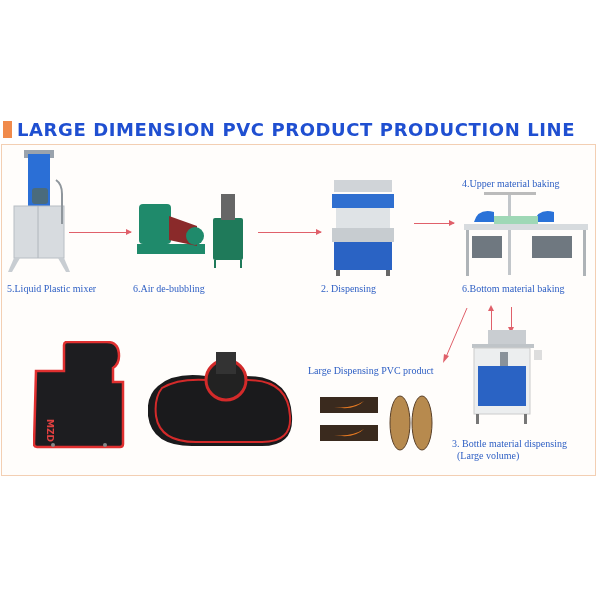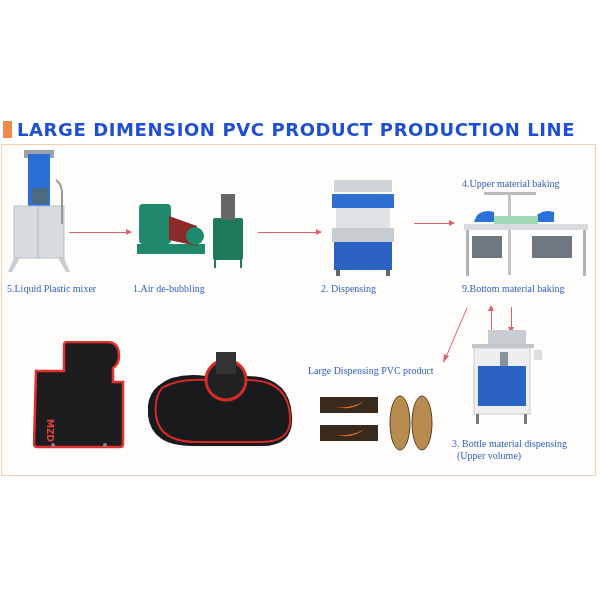--- a/index.html
+++ b/index.html
@@ -40,21 +40,21 @@
 <svg class="abs" style="left:135px;top:190px" width="115" height="80">
   <rect x="4" y="14" width="32" height="40" rx="4" fill="#1f8a6b"></rect>
   <rect x="2" y="54" width="68" height="10" fill="#1f8a6b"></rect>
   <polygon points="34,26 62,36 62,56 34,50" fill="#8a2a2a"></polygon>
   <circle cx="60" cy="46" r="9" fill="#1f8a6b"></circle>
   <rect x="78" y="28" width="30" height="42" rx="2" fill="#1f7a5a"></rect>
   <rect x="86" y="4" width="14" height="26" fill="#666"></rect>
   <line x1="80" y1="70" x2="80" y2="78" stroke="#1f7a5a" stroke-width="2"></line>
   <line x1="106" y1="70" x2="106" y2="78" stroke="#1f7a5a" stroke-width="2"></line>
 </svg>
-<div class="abs label" style="left:133px;top:283px">1.Air de-bubbling</div>
+<div class="abs label" style="left:133px;top:283px">6.Air de-bubbling</div>
 
 <div class="abs arrow-h" style="left:258px;top:232px;width:63px"></div>
 
 <svg class="abs" style="left:330px;top:180px" width="66" height="98">
   <rect x="4" y="0" width="58" height="12" fill="#d0d4d8"></rect>
   <rect x="2" y="14" width="62" height="14" fill="#2f6fd0"></rect>
   <rect x="6" y="28" width="54" height="20" fill="#dfe3e6"></rect>
   <rect x="2" y="48" width="62" height="14" fill="#c7ccd0"></rect>
   <rect x="4" y="62" width="58" height="28" fill="#2a63c4"></rect>
   <rect x="6" y="90" width="4" height="6" fill="#666"></rect>
@@ -70,41 +70,41 @@
   <rect x="46" y="3" width="3" height="80" fill="#c2c6ca"></rect>
   <path d="M12 30 q4 -14 20 -10 v10 z" fill="#2a72d8"></path>
   <path d="M72 30 q4 -14 20 -10 v10 z" fill="#2a72d8"></path>
   <rect x="32" y="24" width="44" height="8" fill="#9fd8b6"></rect>
   <rect x="2" y="32" width="124" height="6" fill="#d7dbde"></rect>
   <rect x="4" y="38" width="3" height="46" fill="#aeb3b7"></rect>
   <rect x="121" y="38" width="3" height="46" fill="#aeb3b7"></rect>
   <rect x="10" y="44" width="30" height="22" fill="#6f7880"></rect>
   <rect x="70" y="44" width="40" height="22" fill="#6f7880"></rect>
 </svg>
-<div class="abs label" style="left:462px;top:283px">9.Bottom material baking</div>
+<div class="abs label" style="left:462px;top:283px">6.Bottom material baking</div>
 
 <svg class="abs" style="left:440px;top:305px" width="35" height="60">
   <line x1="27" y1="3" x2="6" y2="52" stroke="#e0606a" stroke-width="1"></line>
   <polygon points="3,58 4,49 9,51" fill="#e0606a"></polygon>
 </svg>
 <div class="abs arrow-v up" style="left:491px;top:307px;height:26px"></div>
 <div class="abs arrow-v down" style="left:511px;top:307px;height:24px"></div>
 
 <svg class="abs" style="left:470px;top:330px" width="80" height="98">
   <rect x="18" y="0" width="38" height="14" fill="#c9cdd1"></rect>
   <rect x="2" y="14" width="62" height="4" fill="#bfc4c8"></rect>
   <rect x="4" y="18" width="56" height="66" fill="#eceeef" stroke="#ccc"></rect>
   <rect x="8" y="36" width="48" height="40" fill="#2a63c4"></rect>
   <rect x="30" y="22" width="8" height="14" fill="#8a929a"></rect>
   <rect x="64" y="20" width="8" height="10" fill="#ddd"></rect>
   <rect x="6" y="84" width="3" height="10" fill="#777"></rect>
   <rect x="54" y="84" width="3" height="10" fill="#777"></rect>
 </svg>
 <div class="abs label" style="left:452px;top:438px">3. Bottle material dispensing</div>
-<div class="abs label" style="left:457px;top:450px">(Upper volume)</div>
+<div class="abs label" style="left:457px;top:450px">(Large volume)</div>
 
 <div class="abs label" style="left:308px;top:365px">Large Dispensing PVC product</div>
 
 <svg class="abs" style="left:33px;top:341px" width="94" height="118">
   <path d="M3 30 h28 v-26 q0 -3 3 -3 h40 q12 0 12 14 q0 8 -6 12 v14 h10 v62 q0 3 -3 3 h-83 q-3 0 -3 -3 z" fill="#1d1d20" stroke="#e03030" stroke-width="2.5"></path>
   <text x="14" y="78" fill="#e04040" font-size="9" transform="rotate(90 14 78)" font-family="DejaVu Sans, sans-serif" font-weight="bold">MZD</text>
   <circle cx="20" cy="104" r="2" fill="#888"></circle>
   <circle cx="72" cy="104" r="2" fill="#888"></circle>
 </svg>
 

